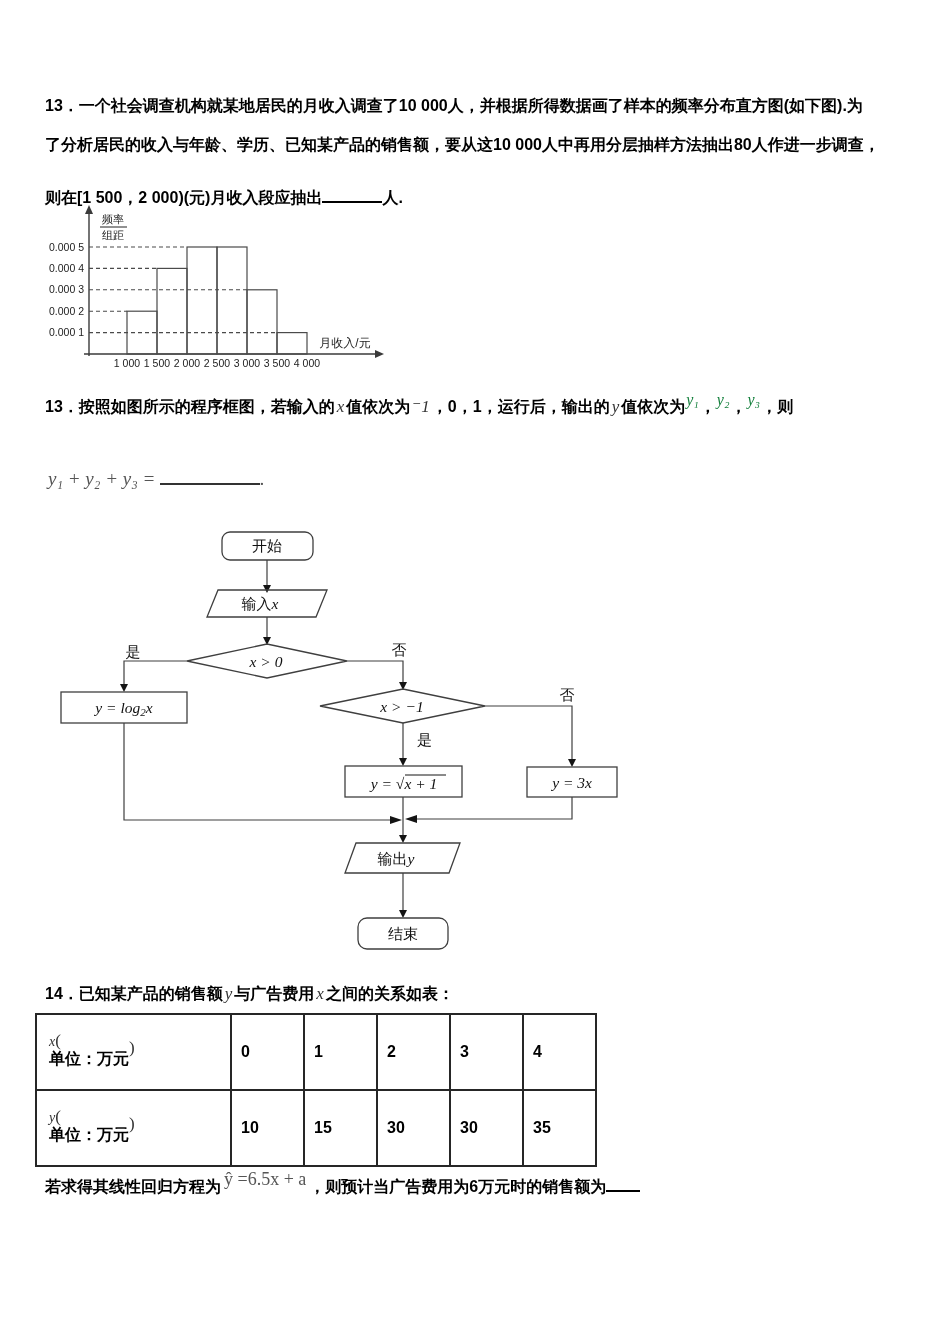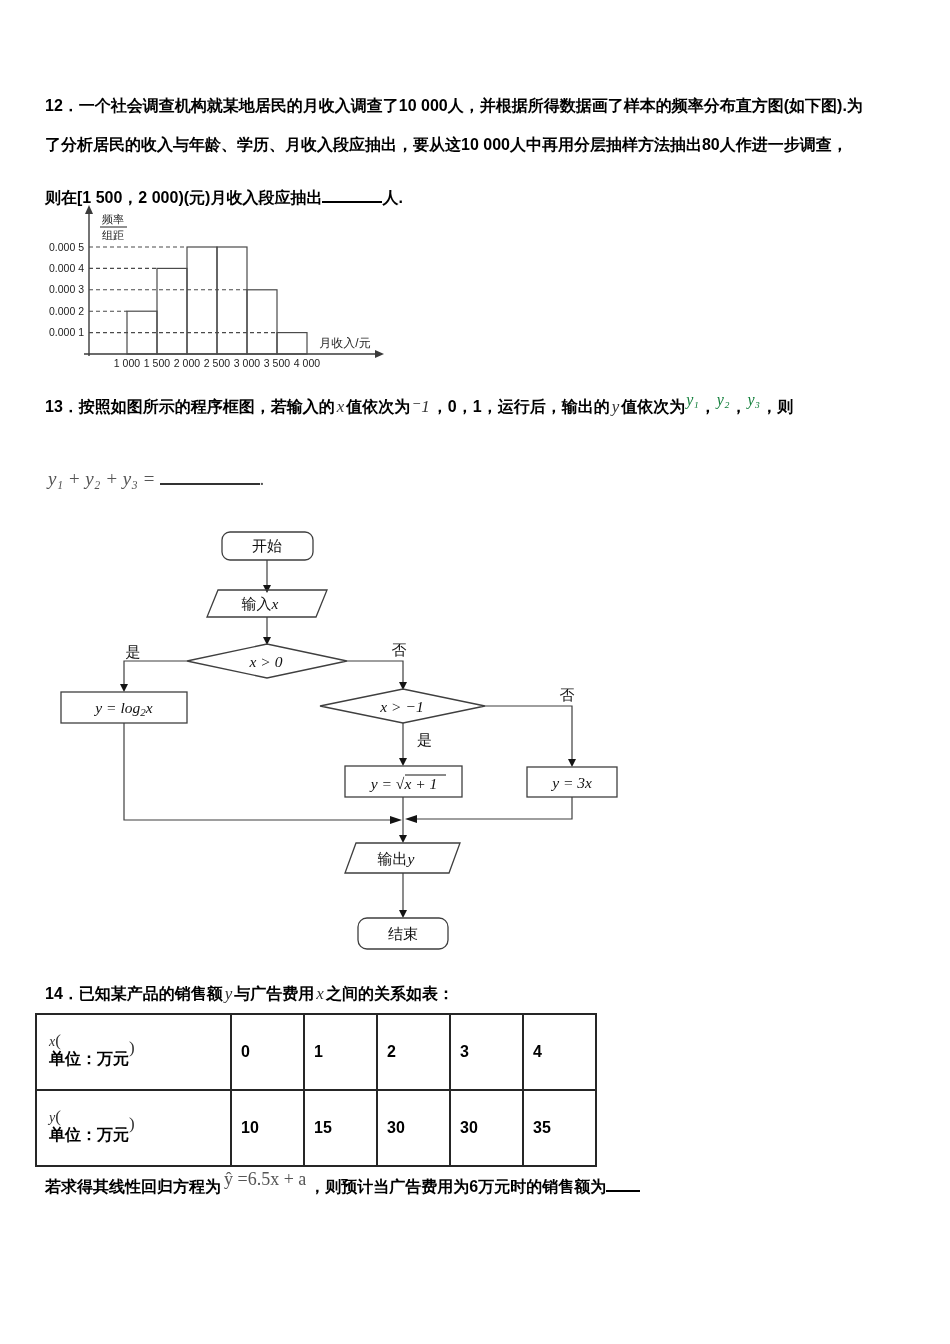--- a/index.html
+++ b/index.html
@@ -42,22 +42,22 @@
   .lv .lp{font-style:normal;font-size:17px;color:#333;}
   .lu{font-weight:bold;font-size:16px;color:#000;text-align:center;}
   .lp2{position:relative;top:-11px;font-weight:normal;font-size:17px;color:#333;
        font-family:"Liberation Serif","DejaVu Serif",serif;}
 </style>
 </head>
 <body>
 
 <div id="page">
 
-  <div class="line" style="top:96px">12．一个社会调查机构就某地居民的月收入调查了10 000人，并根据所得数据画了样本的频率分布直方图(如下图).为</div>
-  <div class="line" style="top:135px">了分析居民的收入与年龄、学历、月收入段应抽出，要从这10 000人中再用分层抽样方法抽出80人作进一步调查，</div>
+  <div class="line" style="top:96px">13．一个社会调查机构就某地居民的月收入调查了10 000人，并根据所得数据画了样本的频率分布直方图(如下图).为</div>
+  <div class="line" style="top:135px">了分析居民的收入与年龄、学历、已知某产品的销售额，要从这10 000人中再用分层抽样方法抽出80人作进一步调查，</div>
   <div class="line" style="top:187px">
     <span>则在[1 500，2 000)(元)月收入段应抽出</span><span class="blank w60"></span><span>人.</span>
   </div>
 
   <svg id="hist" style="position:absolute;left:0;top:0;width:950px;height:1344px;pointer-events:none" viewBox="0 0 950 1344">
 
     <line class="haxis" x1="89" y1="210" x2="89" y2="356"></line>
     <polygon class="hhead" points="85,214 93,214 89,205"></polygon>
     <line class="haxis" x1="84" y1="354" x2="377" y2="354"></line>
     <polygon class="hhead" points="375,350 375,358 384,354"></polygon>

